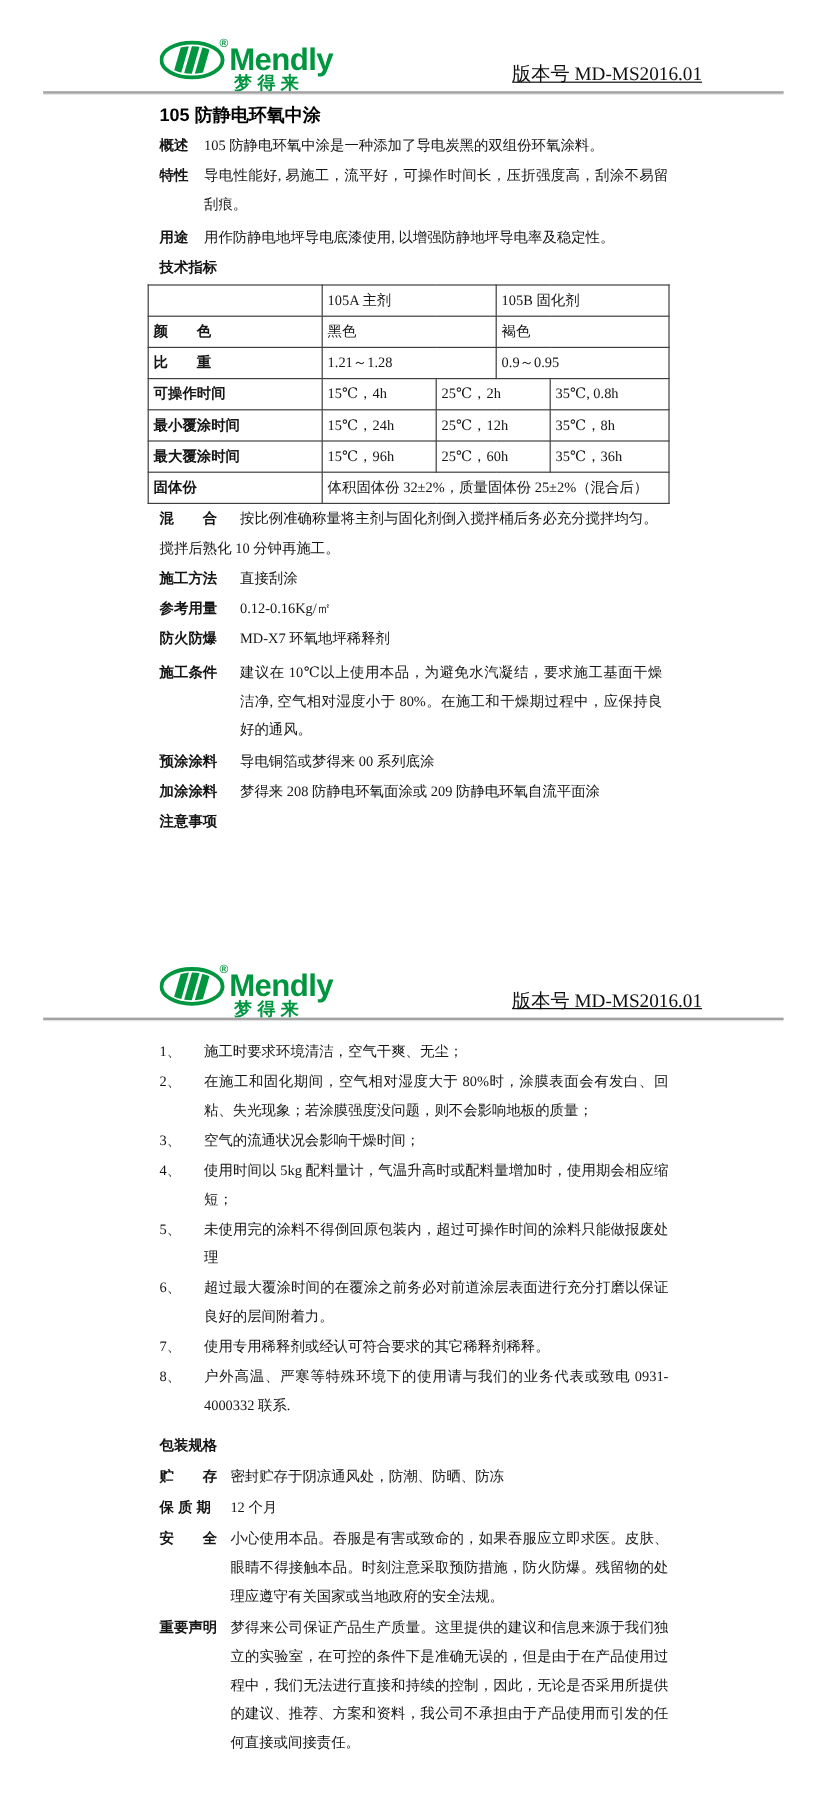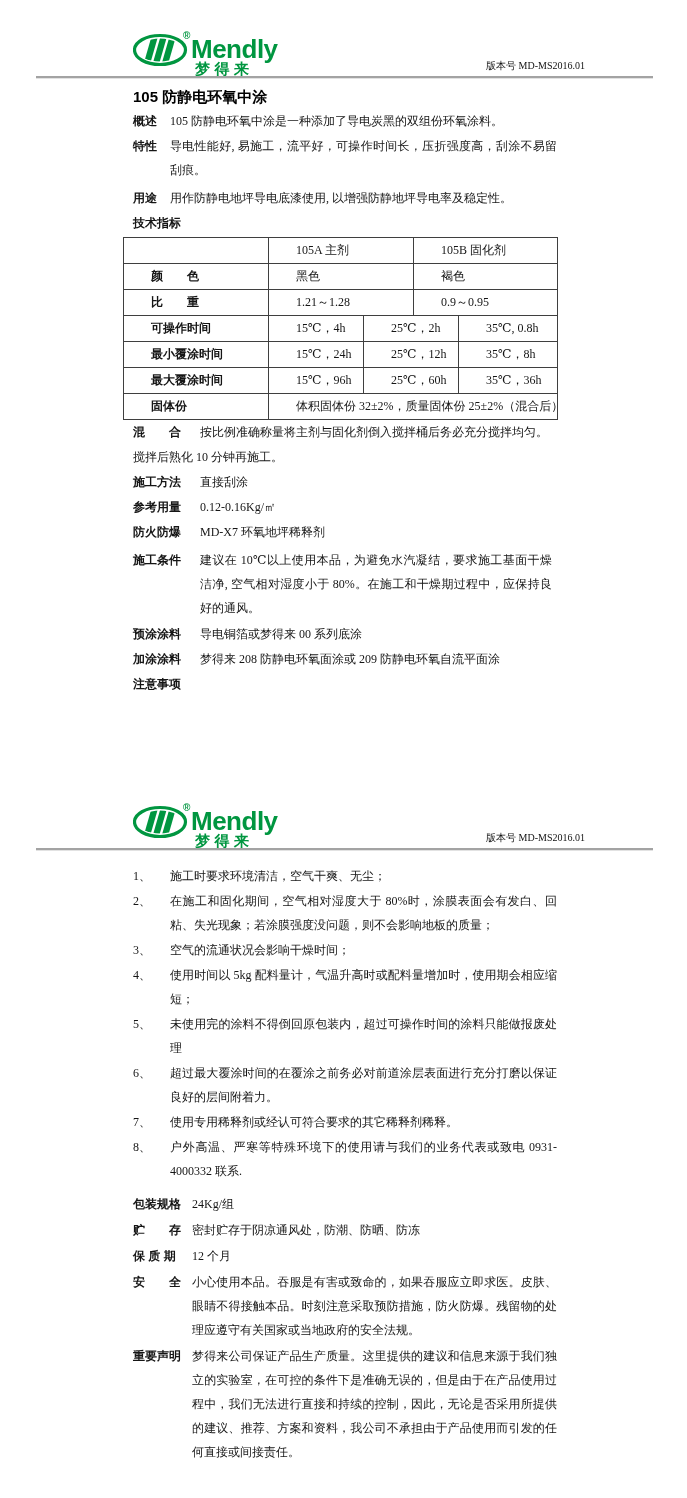--- a/index.html
+++ b/index.html
@@ -14,40 +14,40 @@
   .page2{top:772px;}
 
   
   .hdr{display:flex;justify-content:space-between;align-items:flex-end;margin-right:-28px;padding-top:26px;}
   .logo{display:block;}
   .logo .oval{fill:none;stroke:var(--green);stroke-width:3.2;}
   .logo .stripe{fill:var(--green);}
   .logo .reg{fill:var(--green);font-family:"Liberation Sans",sans-serif;font-size:10px;font-weight:bold;}
   .logo .wordmark{fill:var(--green);font-family:"Liberation Sans",sans-serif;font-weight:bold;font-size:26px;letter-spacing:-0.5px;}
   .logo .wordmark-cn{fill:var(--green);font-family:"Liberation Sans",sans-serif;font-weight:bold;font-size:15px;letter-spacing:4.5px;}
-  .version{font-size:10px;color:#111;margin-bottom:3px;white-space:nowrap;}
+  .version{font-size:16px;color:#111;margin-bottom:3px;white-space:nowrap;text-decoration:underline;}
   .rule{height:2px;background:#a3a3a3;box-shadow:0 1px 0 #e2e2e2;margin-left:-97px;width:617px;margin-top:0;}
 
   .title{font-family:"Liberation Sans","DejaVu Sans",sans-serif;font-weight:bold;font-size:15px;color:#000;margin:8px 0 0 0;line-height:22px;}
 
   
   .row{display:flex;line-height:24px;}
   .lbl{font-family:"Liberation Sans",sans-serif;font-weight:bold;flex:none;width:37px;}
   .lbl2{font-family:"Liberation Sans",sans-serif;font-weight:bold;flex:none;width:67px;}
   .txt{text-align:justify;}
   .secs{margin-top:1px;}
   .secs .txt{width:387px;}
   .secs .row{margin-bottom:1px;}
   .h2{font-family:"Liberation Sans",sans-serif;font-weight:bold;line-height:20px;margin:3px 0 0 0;}
   .h2.cons-h{line-height:24px;margin-top:9px;}
   .h2.notes-h{line-height:24px;margin-top:1px;}
 
   
   table.tech{border-collapse:collapse;table-layout:fixed;width:434px;margin-left:-10px;margin-top:4px;}
-  table.tech td{border:1px solid #3f3f3f;height:25px;padding:0 2px 0 27px;vertical-align:middle;overflow:hidden;white-space:nowrap;}
+  table.tech td{border:1px solid #3f3f3f;height:25px;padding:0 2px 0 4px;vertical-align:middle;overflow:hidden;white-space:nowrap;}
   table.tech td.rl{font-family:"Liberation Sans",sans-serif;font-weight:bold;}
   table.tech td.center{text-align:center;padding-left:2px;}
 
   .cons .row{margin-bottom:1px;}
   .cons .txt{width:352px;}
   .fullline{line-height:24px;margin-bottom:1px;}
   .mb4{margin-bottom:4px !important;}
   .mb2{margin-bottom:2px !important;}
 
   
@@ -249,21 +249,20 @@
     </div>
     <div class="note-row">
       <span class="num">8、</span>
       <span class="ntxt">户外高温、严寒等特殊环境下的使用请与我们的业务代表或致电 0931-4000332 联系.</span>
     </div>
   </div>
 
   <div class="labeled">
     <div class="lrow">
       <span class="llbl">包装规格</span>
-      <span class="ltxt">24Kg/组</span>
     </div>
     <div class="lrow">
       <span class="llbl">贮　　存</span>
       <span class="ltxt">密封贮存于阴凉通风处，防潮、防晒、防冻</span>
     </div>
     <div class="lrow">
       <span class="llbl">保 质 期</span>
       <span class="ltxt">12 个月</span>
     </div>
     <div class="lrow">

